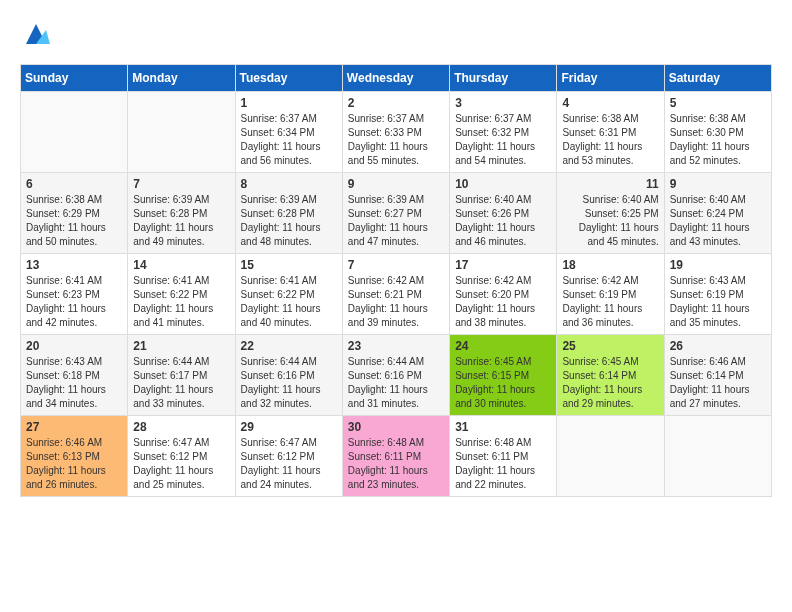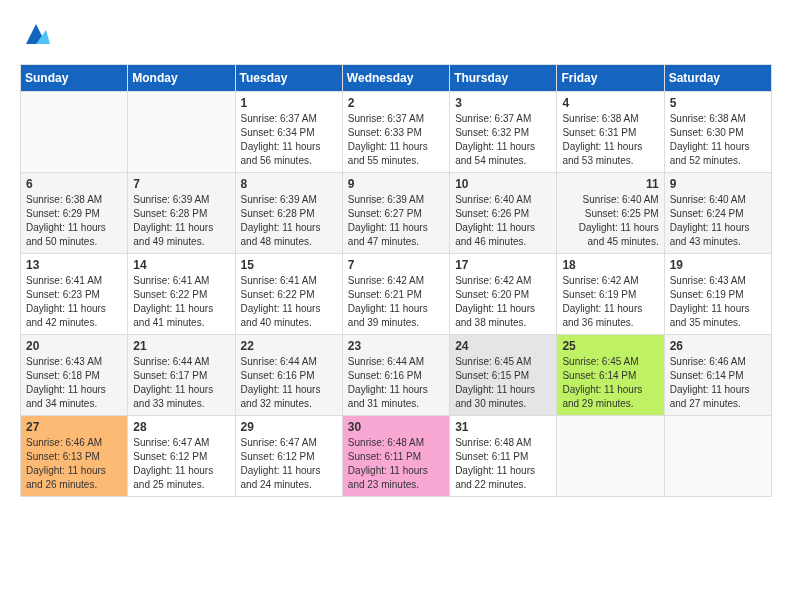--- a/index.html
+++ b/index.html
@@ -254,21 +254,21 @@
           <div class="day-info" style="white-space: pre-line;">Sunrise: 6:44 AM
 Sunset: 6:16 PM
 Daylight: 11 hours and 32 minutes.</div>
         </td>
         <td style="background: rgb(245, 245, 245); margin-left: 26px;">
           <span class="day-number">23</span>
           <div class="day-info" style="white-space: pre-line;">Sunrise: 6:44 AM
 Sunset: 6:16 PM
 Daylight: 11 hours and 31 minutes.</div>
         </td>
-        <td style="background: #e5e5e5; margin-top: 46px;">
+        <td style="background: #84cc16; margin-top: 46px;">
           <span class="day-number">24</span>
           <div class="day-info" style="white-space: pre-line;">Sunrise: 6:45 AM
 Sunset: 6:15 PM
 Daylight: 11 hours and 30 minutes.</div>
         </td>
         <td style="background: #bef264;">
           <span class="day-number">25</span>
           <div class="day-info" style="white-space: pre-line;">Sunrise: 6:45 AM
 Sunset: 6:14 PM
 Daylight: 11 hours and 29 minutes.</div>

